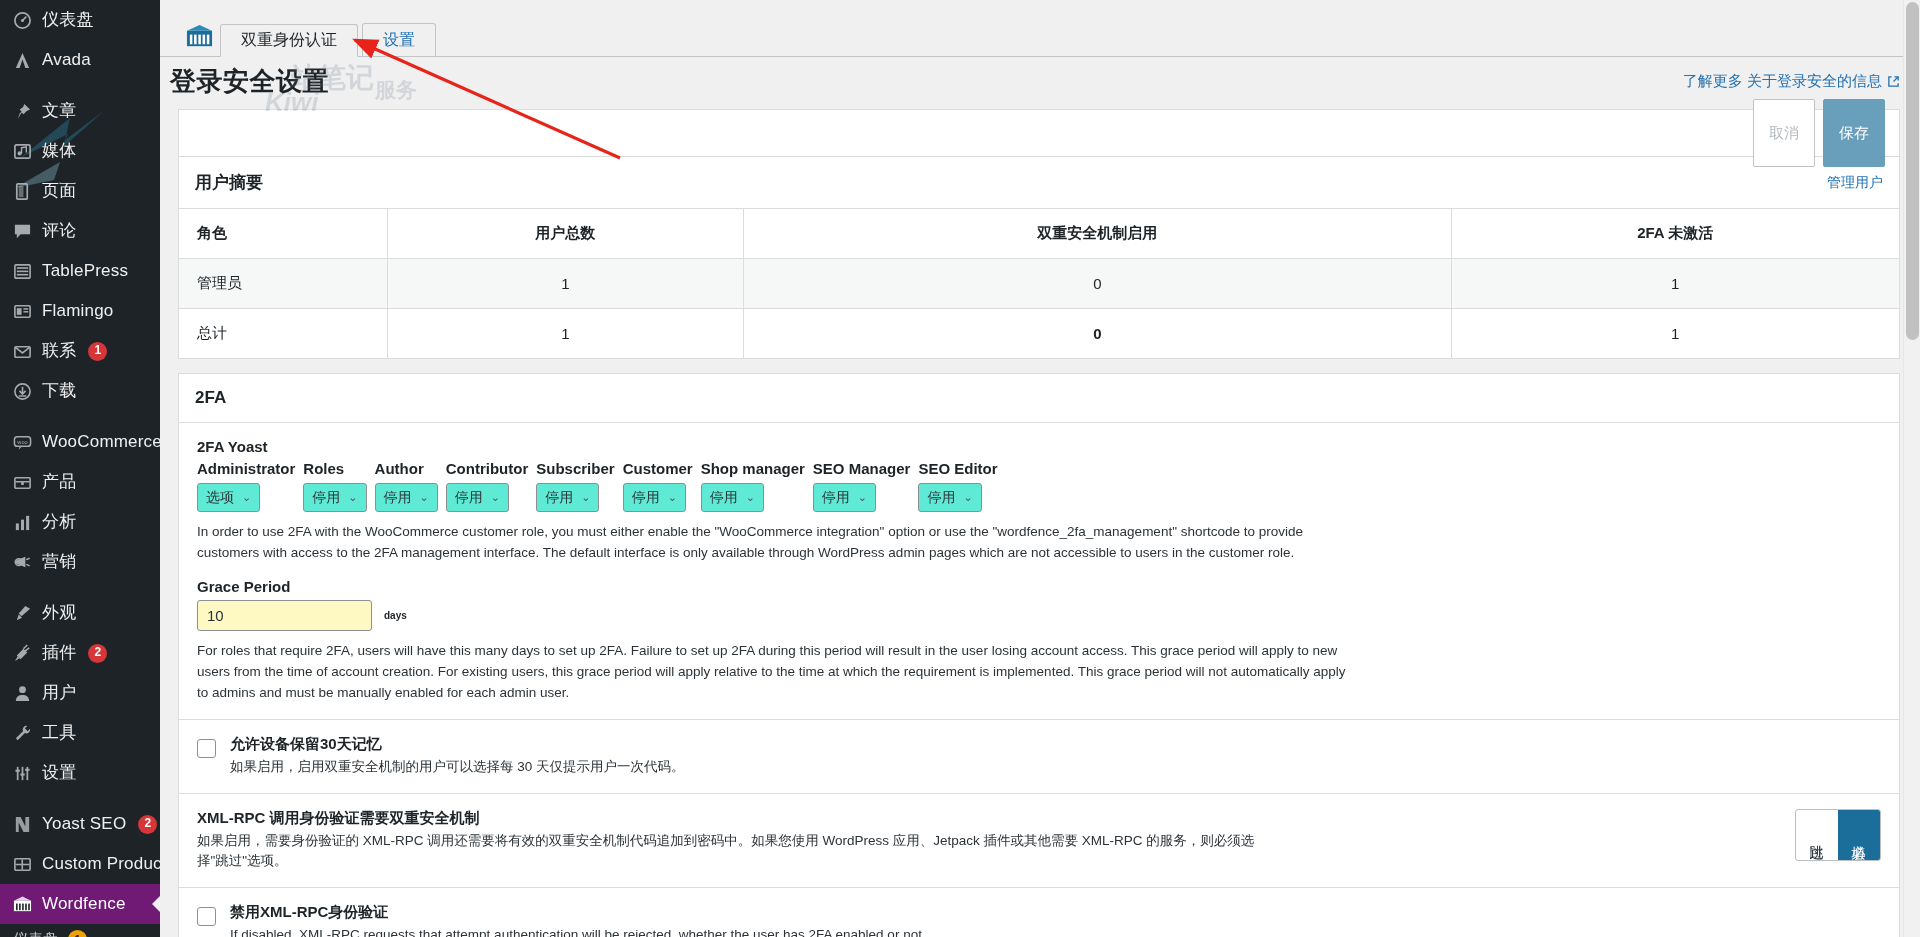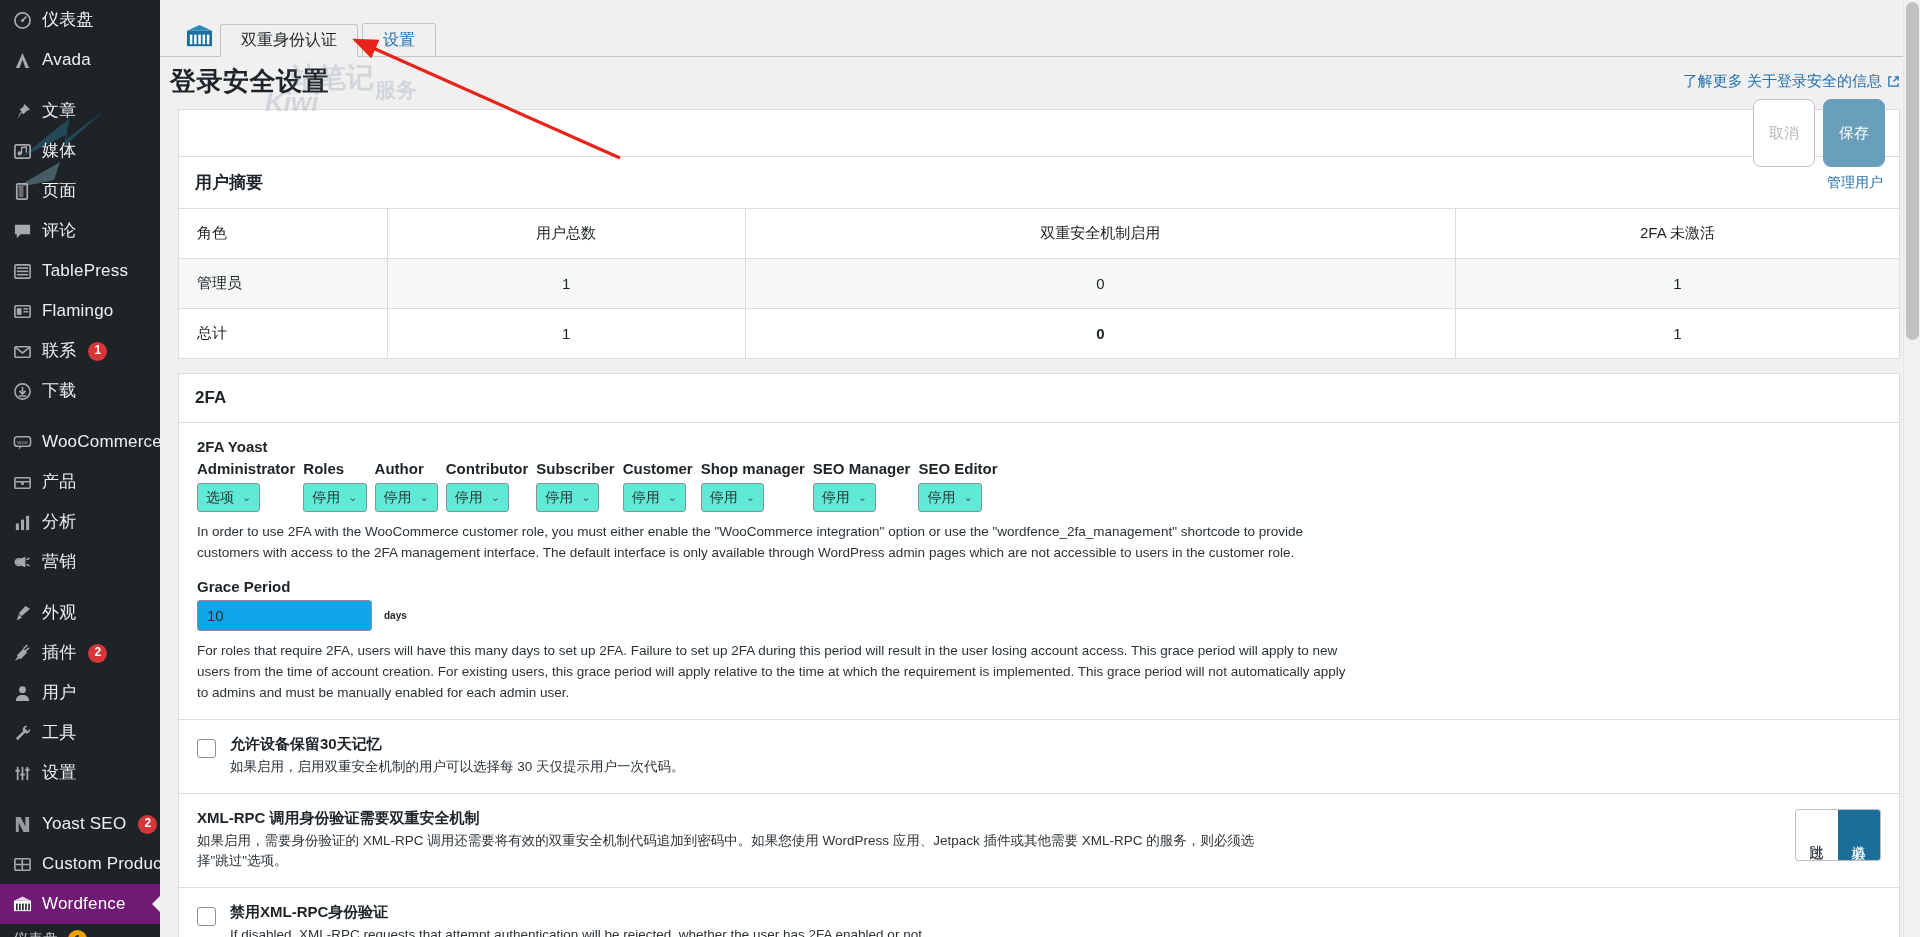--- a/index.html
+++ b/index.html
@@ -107,21 +107,21 @@
     padding: 0 20px 0 18px;
   }
 
   
   .actionbar {
     background: #fff; border: 1px solid #dcdcde; border-bottom: none;
     height: 47px; display: flex; align-items: center;
     justify-content: flex-end; gap: 8px; padding-right: 14px;
   }
   .btn {
-    font-size: 15px; border-radius: 8px; padding: 22px 15px;
+    font-size: 15px; border-radius: 2px; padding: 22px 15px;
     border: 1px solid #bfc3c6; background: #fff; color: #b4b9bd;
     line-height: 1.5;
   }
   .btn.primary {
     background: #6a9fbb; border-color: #6a9fbb; color: #fff;
   }
 
   
   .card {
     background: #fff; border: 1px solid #dcdcde;
@@ -135,21 +135,21 @@
   .card-link { font-size: 14px; color: #2271b1; }
 
   
   table.summary { width: 100%; border-collapse: collapse; }
   table.summary th, table.summary td {
     border-right: 1px solid #dcdcde;
     border-bottom: 1px solid #dcdcde;
     font-size: 15px; color: #1d2327;
   }
   table.summary th {
-    font-weight: normal; padding: 15px 0; text-align: center; margin-left: 29px;
+    font-weight: bold; padding: 15px 0; text-align: center; margin-left: 29px;
   }
   table.summary th:first-child,
   table.summary td:first-child {
     text-align: left; padding-left: 18px; width: 208px;
   }
   table.summary td { padding: 15px 0; text-align: center; }
   table.summary tr.row-alt td { background: #f6f7f7; }
   table.summary tr:last-child td { border-bottom: none; }
   table.summary th:last-child, table.summary td:last-child { border-right: none; }
   table.summary tr.row-total td { font-weight: normal; }
@@ -172,21 +172,21 @@
     display: inline-flex; align-items: center; gap: 8px; min-width: 56px;
   }
   .caret { font-size: 11px; color: #50575e; }
 
   .desc {
     font-size: 13.5px; color: #2c3338; line-height: 1.55;
     margin-top: 10px; max-width: 1150px;
   }
   .grace-row { display: flex; align-items: center; gap: 12px; margin-top: 2px; }
   .num-input {
-    border: 1px solid #8c8f94; border-radius: 3px; background: #0ea5e9;
+    border: 1px solid #8c8f94; border-radius: 3px; background: #fef9c3;
     width: 175px; height: 31px; padding: 0 9px; font-size: 15px; color: #2c3338;
     display: flex; align-items: center;
   }
   .days-label { font-size: 10px; font-weight: bold; color: #1d2327; }
 
   
   .chk-row { display: flex; gap: 14px; align-items: flex-start; }
   .chkbox {
     width: 19px; height: 19px; min-width: 19px; margin-top: 4px;
     border: 1px solid #8c8f94; border-radius: 3px; background: #fff;

